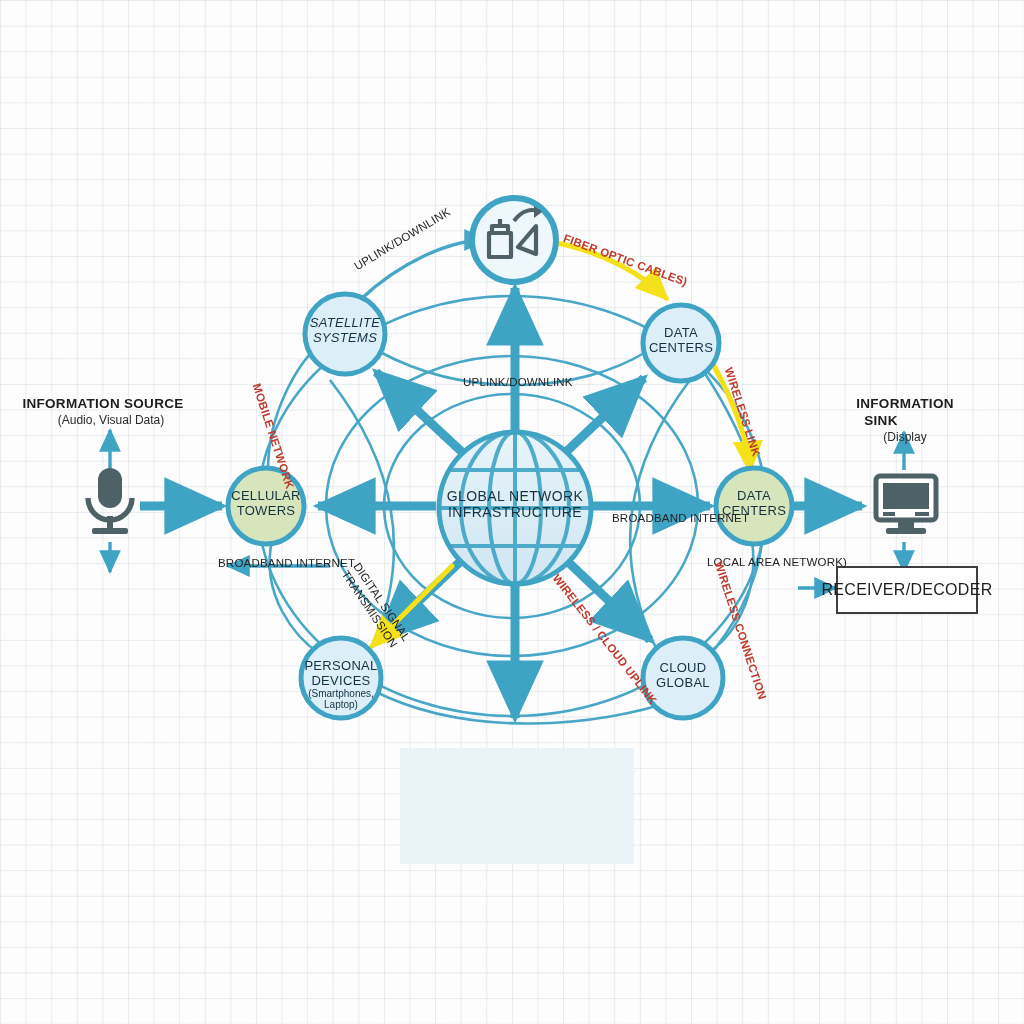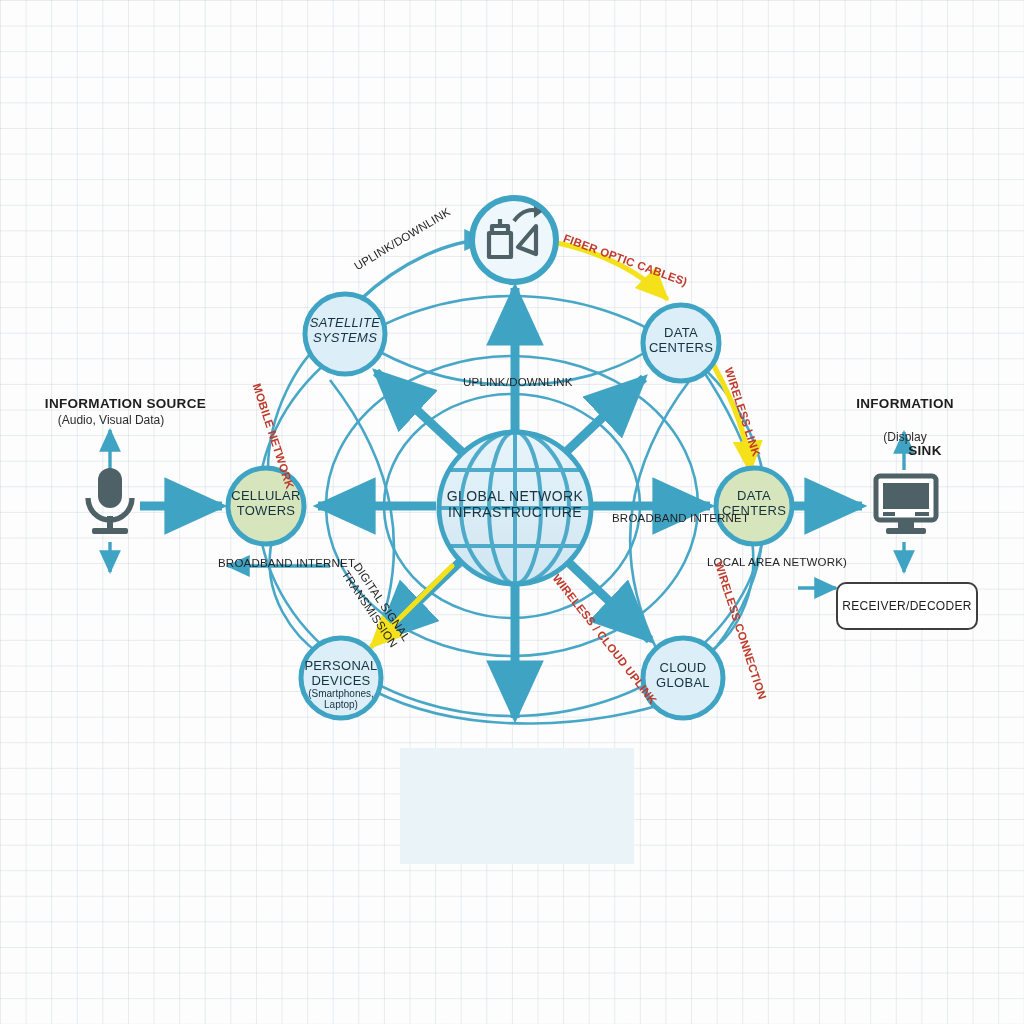--- a/index.html
+++ b/index.html
@@ -237,28 +237,28 @@
   <div class="node-txt" style="left:633px;top:661px;width:100px;">
     <div>CLOUD</div>
     <div>GLOBAL</div>
   </div>
 
   <div class="node-txt" style="left:432px;top:489px;width:166px;font-size:14px;letter-spacing:.4px;">
     <div>GLOBAL NETWORK</div>
     <div>INFRASTRUCTURE</div>
   </div>
 
-  <div class="lbl cap-head" style="left:24px;top:396px;width:182px;text-align:right;">INFORMATION SOURCE</div>
+  <div class="lbl cap-head" style="left:12px;top:396px;width:182px;">INFORMATION SOURCE</div>
   <div class="lbl cap-sub" style="left:20px;top:413px;width:182px;">(Audio, Visual Data)</div>
 
   <div class="lbl cap-head" style="left:820px;top:396px;width:170px;">INFORMATION</div>
-  <div class="lbl cap-head" style="left:840px;top:413px;width:170px;margin-top:30px;">SINK</div>
+  <div class="lbl cap-head" style="left:796px;top:413px;width:170px;">SINK</div>
   <div class="lbl cap-sub" style="left:820px;top:430px;width:170px;">(Display</div>
 
-  <div class="rectbox" style="left:836px;top:582px;width:138px;height:44px;font-size:12px;border-radius:10px;">RECEIVER/DECODER</div>
+  <div class="rectbox" style="left:836px;top:566px;width:138px;height:44px;font-size:16px;">RECEIVER/DECODER</div>
 
   <div class="lbl edge-lbl" style="left:352px;top:262px;transform:rotate(-31deg);transform-origin:left top;">UPLINK/DOWNLINK</div>
 
   <div class="lbl edge-lbl" style="left:463px;top:376px;">UPLINK/DOWNLINK</div>
 
   <div class="lbl edge-lbl" style="left:218px;top:557px;">BROADBAND INTERNET</div>
 
   <div class="lbl edge-lbl" style="left:612px;top:512px;">BROADBAND INTERNET</div>
 
   <div class="lbl edge-lbl" style="left:698px;top:556px;padding-left:9px;">LOCAL AREA NETWORK)</div>

